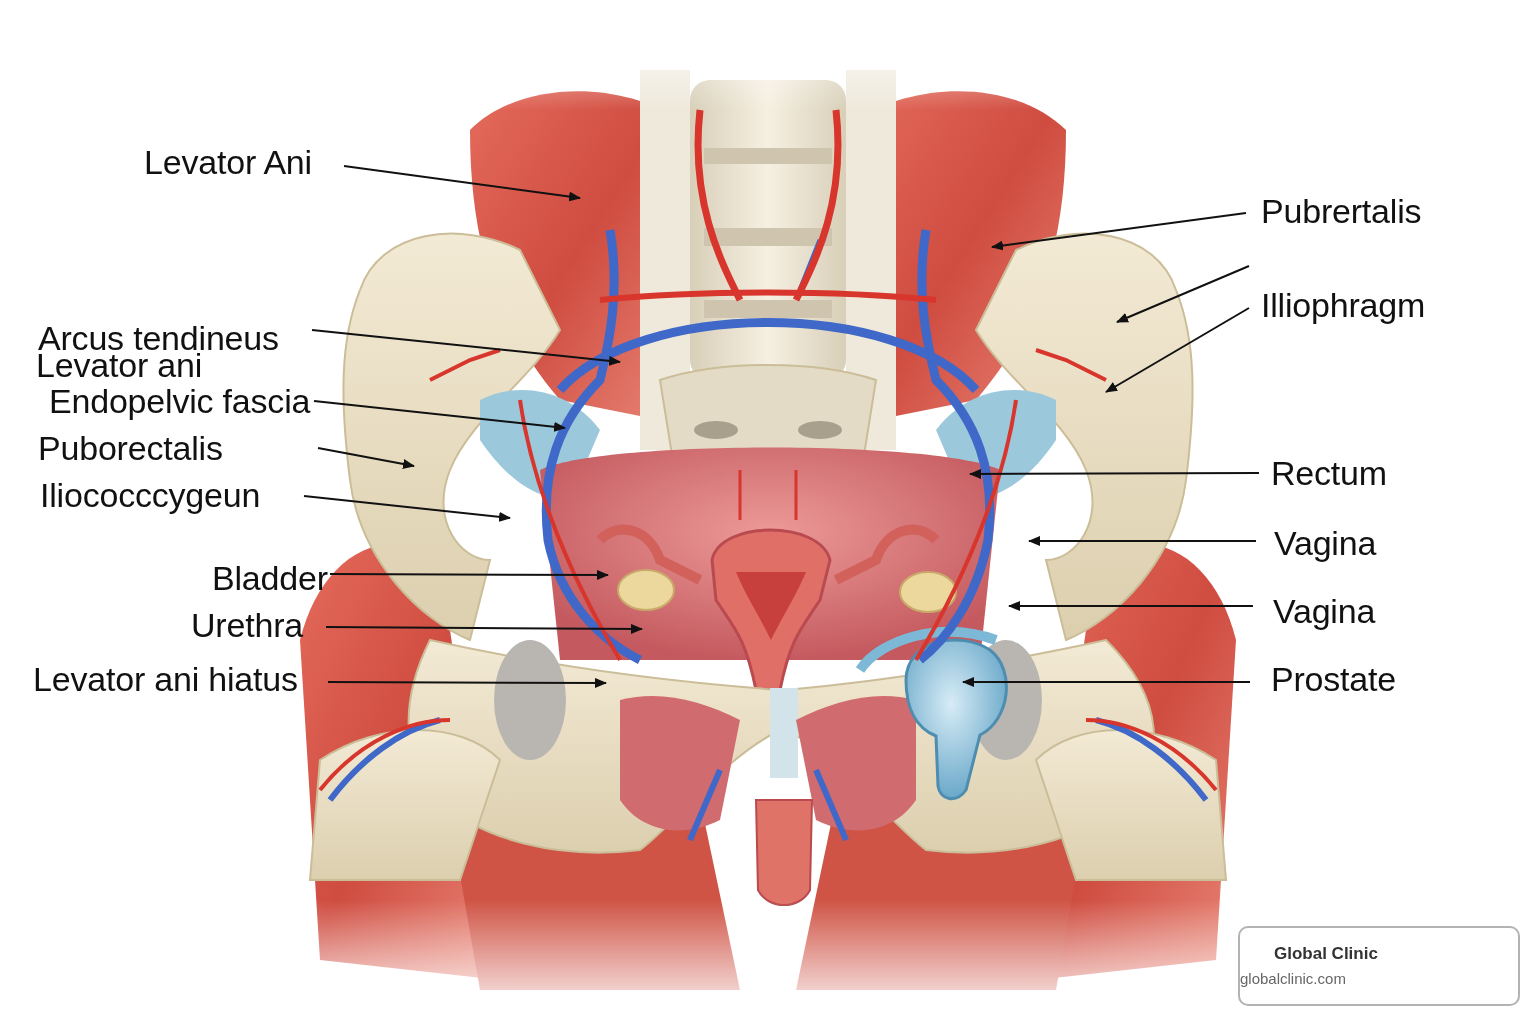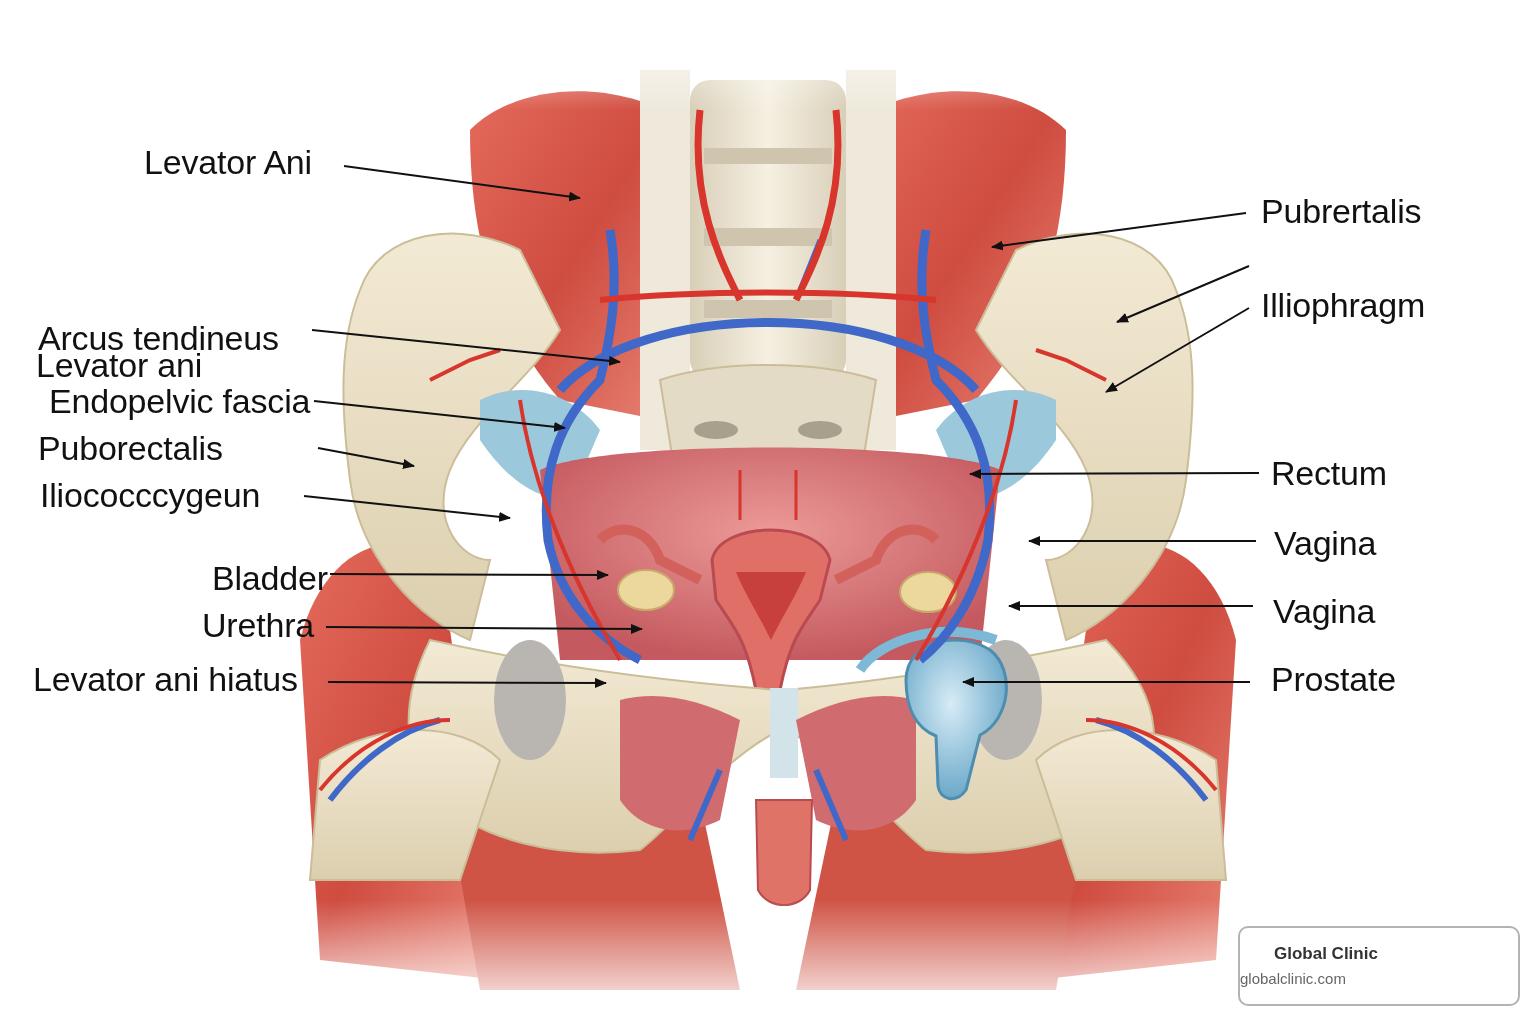--- a/index.html
+++ b/index.html
@@ -177,21 +177,21 @@
       </g>
   </svg>
 
   <div class="label" style="left:144px;top:144px;">Levator Ani</div>
   <div class="label" style="left:38px;top:320px;">Arcus tendineus</div>
   <div class="label" style="left:36px;top:347px;">Levator ani</div>
   <div class="label" style="left:49px;top:383px;text-align:right;">Endopelvic fascia</div>
   <div class="label" style="left:38px;top:430px;">Puborectalis</div>
   <div class="label" style="left:40px;top:477px;">Iliococccygeun</div>
   <div class="label" style="left:191px;top:560px;margin-left:21px;">Bladder</div>
-  <div class="label" style="left:202px;top:607px;">Urethra</div>
+  <div class="label" style="left:191px;top:607px;">Urethra</div>
   <div class="label" style="left:33px;top:661px;">Levator ani hiatus</div>
 
   <div class="label" style="left:1261px;top:193px;">Pubrertalis</div>
   <div class="label" style="left:1261px;top:287px;">Illiophragm</div>
   <div class="label" style="left:1271px;top:455px;">Rectum</div>
   <div class="label" style="left:1274px;top:525px;">Vagina</div>
   <div class="label" style="left:1273px;top:593px;">Vagina</div>
   <div class="label" style="left:1271px;top:661px;">Prostate</div>
 
   <div class="watermark">

